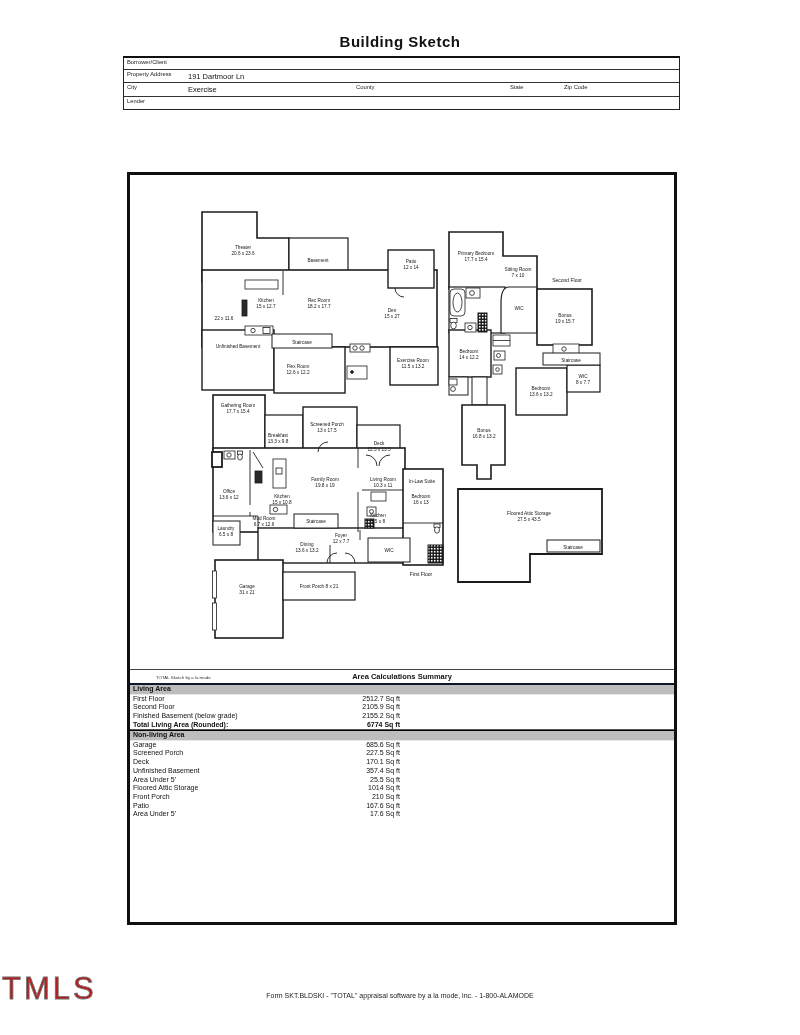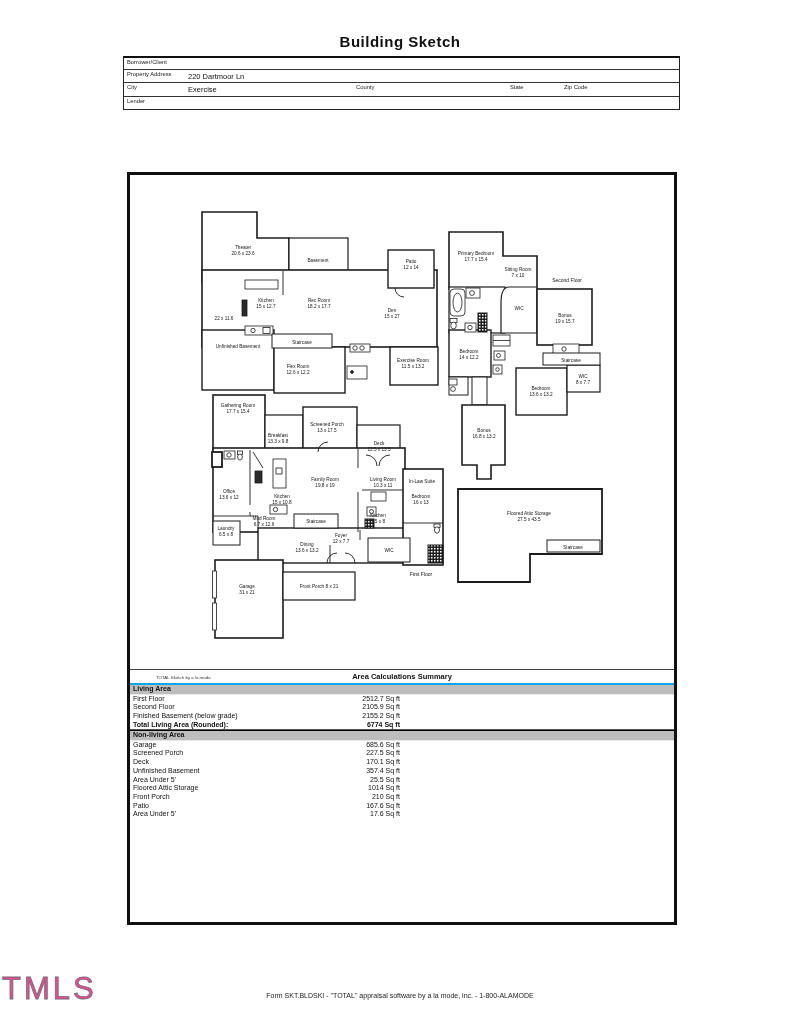--- a/index.html
+++ b/index.html
@@ -16,49 +16,49 @@
   .hvalue{position:absolute;top:2px;left:64px;font-size:7.5px;color:#111;}
   .pos-county{left:232px}.pos-state{left:386px}.pos-zip{left:440px}
   
   .sketch-box{position:absolute;left:127px;top:172px;width:550px;height:753px;
               border:3px solid #101010;box-sizing:border-box;background:#fff;}
   .plan{position:absolute;left:0;top:0;}
   svg text{font-family:"Liberation Sans",sans-serif;font-size:4.7px;fill:#161616;text-anchor:middle;}
   svg text.fl{font-size:5px;}
   
   .summary{position:absolute;left:0;top:494px;width:544px;border-top:1px solid #444;}
-  .sum-titlerow{position:relative;height:13px;border-bottom:2px solid #0ea5e9;}
+  .sum-titlerow{position:relative;height:13px;border-bottom:2px solid #0f172a;}
   .sum-note{position:absolute;left:26px;top:5px;font-size:4.4px;color:#333;}
   .sum-title{position:absolute;left:0;top:2px;width:100%;text-align:center;
              font-size:7.5px;font-weight:bold;}
   .sbar{height:8.5px;line-height:8.6px;background:#bdbdbd;font-size:7px;font-weight:bold;
         padding-left:3px;border-bottom:1px solid #e8e8e8;}
   .sbar.nl{border-top:1.5px solid #000;}
   .srow{position:relative;height:8.7px;line-height:8.8px;font-size:7px;}
   .srow .lbl{margin-left:3px;}
   .srow .val{position:absolute;top:0;left:0;width:270px;text-align:right;}
   .srow.total{font-weight:bold;border-bottom:1px solid #555;}
   .footer{position:absolute;left:0;top:992px;width:800px;text-align:center;font-size:7px;color:#222;}
   .watermark{position:absolute;left:2px;top:971px;font-size:31px;letter-spacing:3px;
-             color:#ec4899;-webkit-text-stroke:0.8px #6e6e6e;font-weight:400;}
+             color:#b91c1c;-webkit-text-stroke:0.8px #6e6e6e;font-weight:400;}
 </style>
 </head>
 <body>
 
 <div class="page">
 
   <div class="title">Building Sketch</div>
 
   <div class="htable">
     <div class="hrow r1">
       <span class="hlabel">Borrower/Client</span>
     </div>
     <div class="hrow r2">
       <span class="hlabel">Property Address</span>
-      <span class="hvalue">220 Dartmoor Ln</span>
+      <span class="hvalue">191 Dartmoor Ln</span>
     </div>
     <div class="hrow r3">
       <span class="hlabel">City</span>
       <span class="hvalue">Exercise</span>
       <span class="hlabel pos-county">County</span>
       <span class="hlabel pos-state">State</span>
       <span class="hlabel pos-zip">Zip Code</span>
     </div>
     <div class="hrow r4">
       <span class="hlabel">Lender</span>

